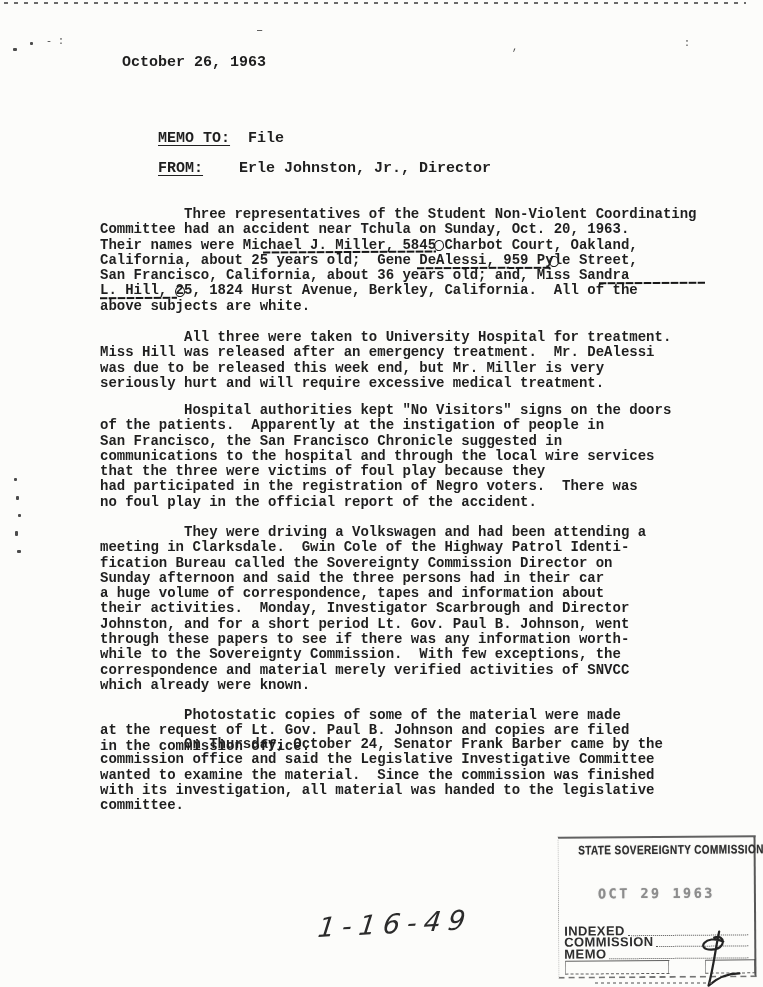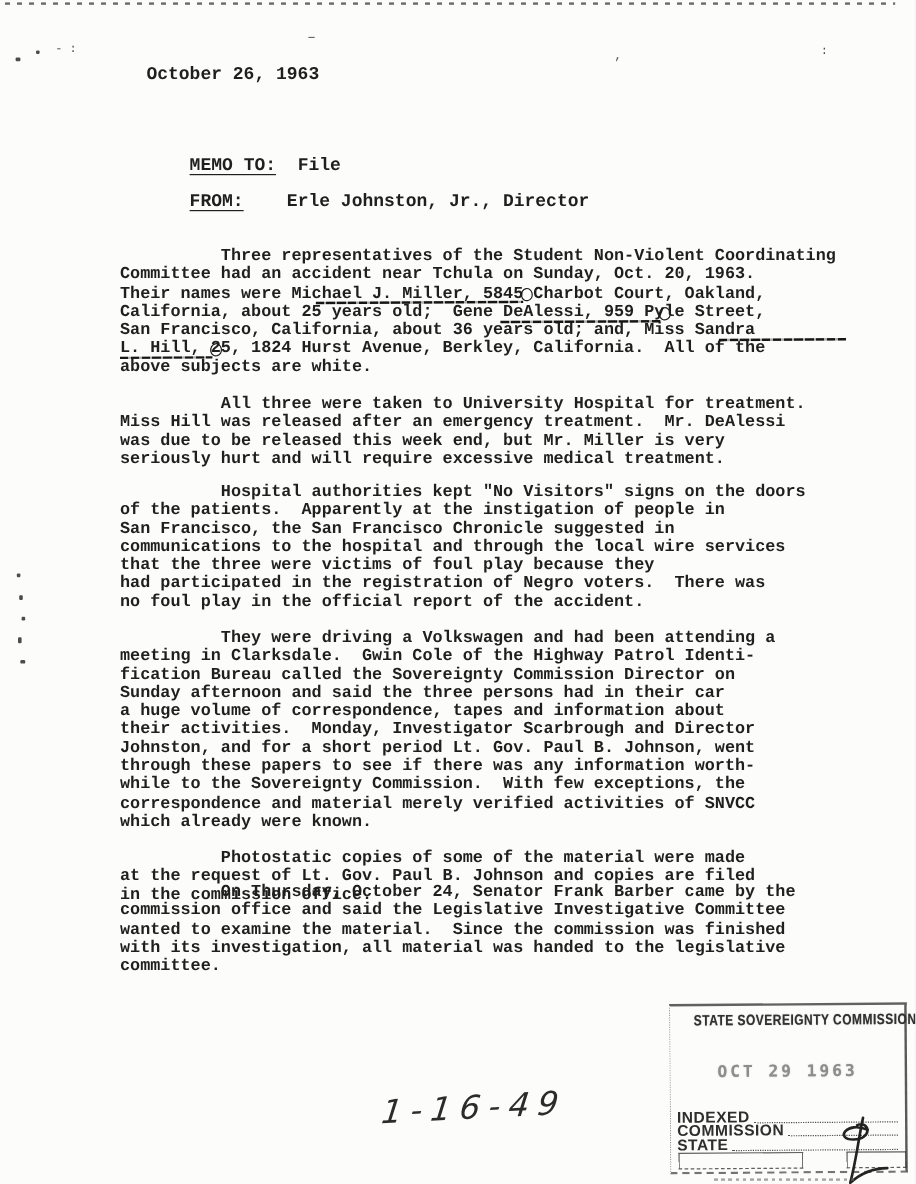--- a/index.html
+++ b/index.html
@@ -161,21 +161,21 @@
     <div class="stamp-rows">
       <div class="srow">
           <span class="lbl">INDEXED</span>
           <span class="leader"></span>
         </div>
       <div class="srow">
           <span class="lbl">COMMISSION</span>
           <span class="leader"></span>
         </div>
       <div class="srow">
-          <span class="lbl">STATE</span>
+          <span class="lbl">MEMO</span>
           <span class="leader"></span>
         </div>
     </div>
     <div class="stamp-boxes">
       <div class="sbox b1"></div>
       <div class="sbox b2"></div>
       <svg class="sig" width="64" height="62" viewBox="0 0 64 62">
         <path d="M40 14 C 22 6, 12 22, 28 22 C 44 22, 42 6, 31 10 M36 4 C 32 22, 30 40, 25 58 M25 58 C 34 50, 44 46, 56 46" fill="none" stroke="#232323" stroke-width="2.2" stroke-linecap="round"></path>
       </svg>
     </div>

